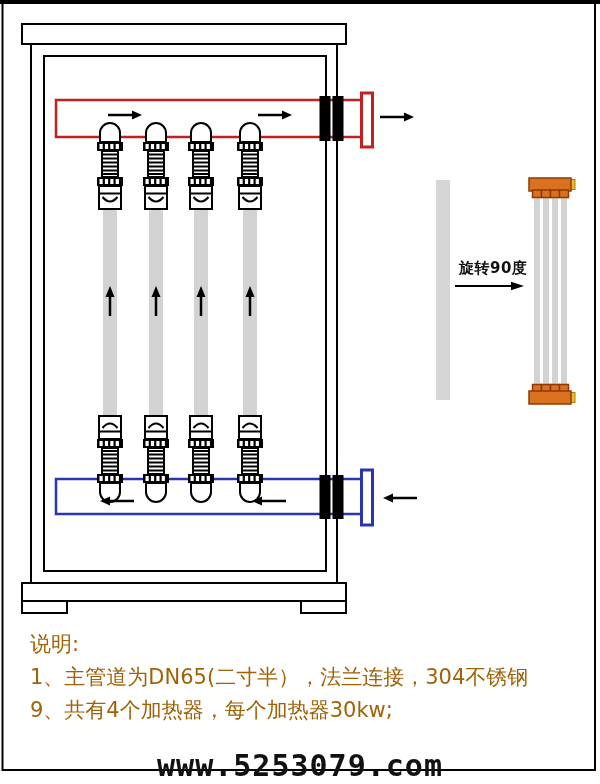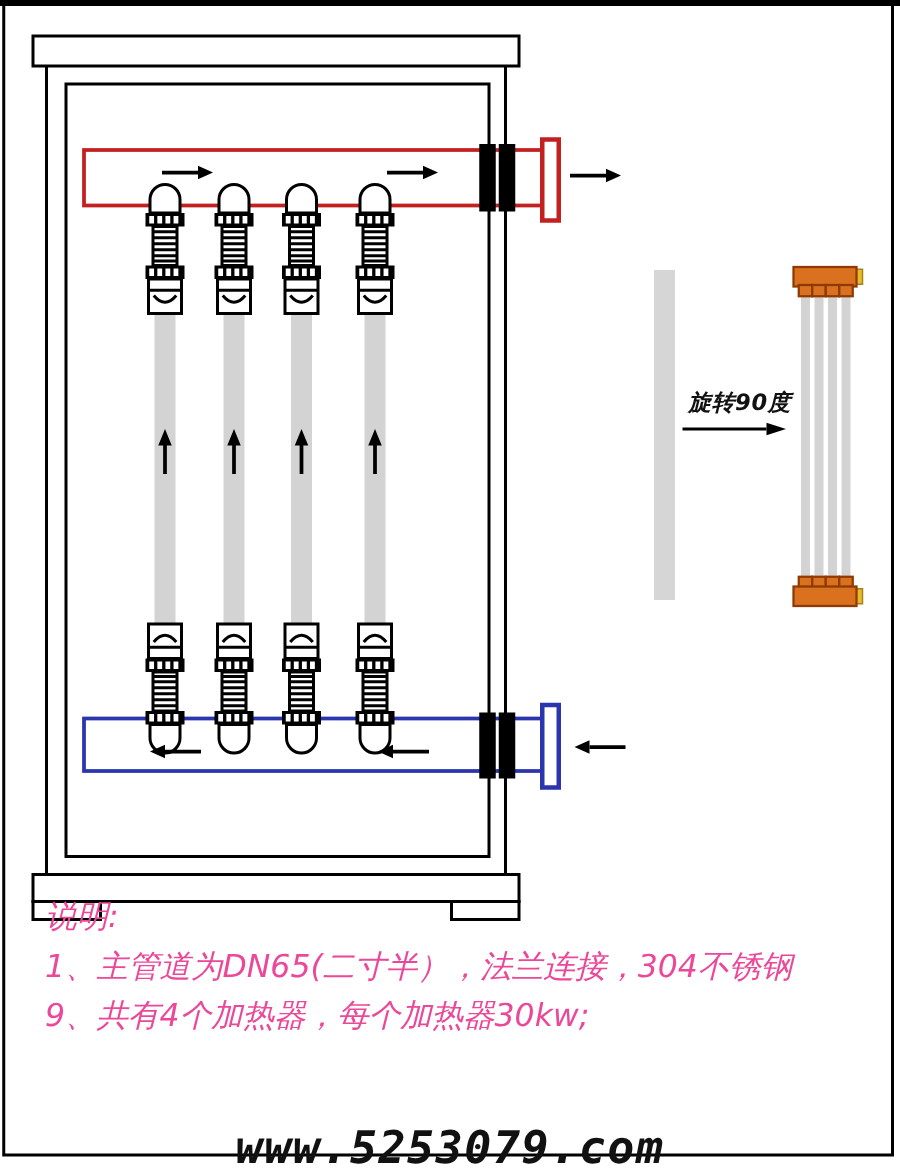--- a/index.html
+++ b/index.html
@@ -1,28 +1,27 @@
 <!DOCTYPE html>
 <html><head>
 <meta charset="utf-8">
 <style>
   html,body{margin:0;padding:0;background:#fff;}
   .page{
     position:relative;width:600px;height:784px;background:#fff;overflow:hidden;
     font-family:"DejaVu Sans","Liberation Sans",sans-serif;
-    font-style:italic;
   }
   .page svg{position:absolute;left:0;top:0;width:600px;height:784px;}
   .rot-label{
     position:absolute;left:459px;top:259px;font-size:15px;font-weight:bold;
     color:#111;letter-spacing:0.5px;white-space:nowrap;
   }
   .notes{
-    position:absolute;left:30px;top:595px;font-size:21px;line-height:33px;
-    color:#ec4899;white-space:nowrap;
+    position:absolute;left:30px;top:628px;font-size:21px;line-height:33px;
+    color:#a16207;white-space:nowrap;
   }
   .watermark{
     position:absolute;left:0;top:748px;width:100%;text-align:center;
     font-family:"DejaVu Sans Mono","Liberation Mono",monospace;
     font-weight:bold;font-size:30px;letter-spacing:1px;color:#111;
   }
 </style>
 </head>
 <body>
 

